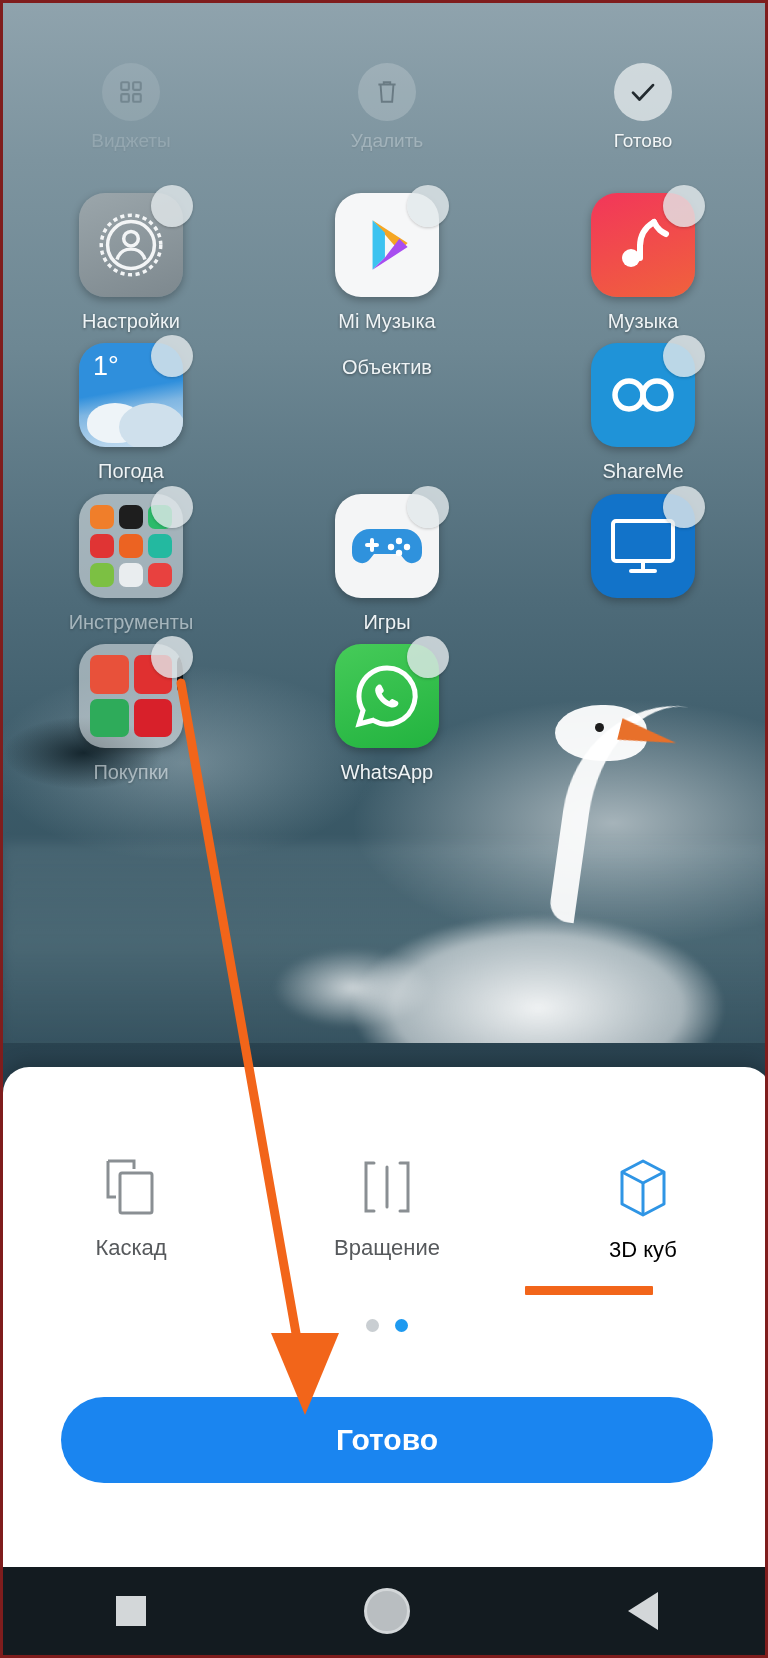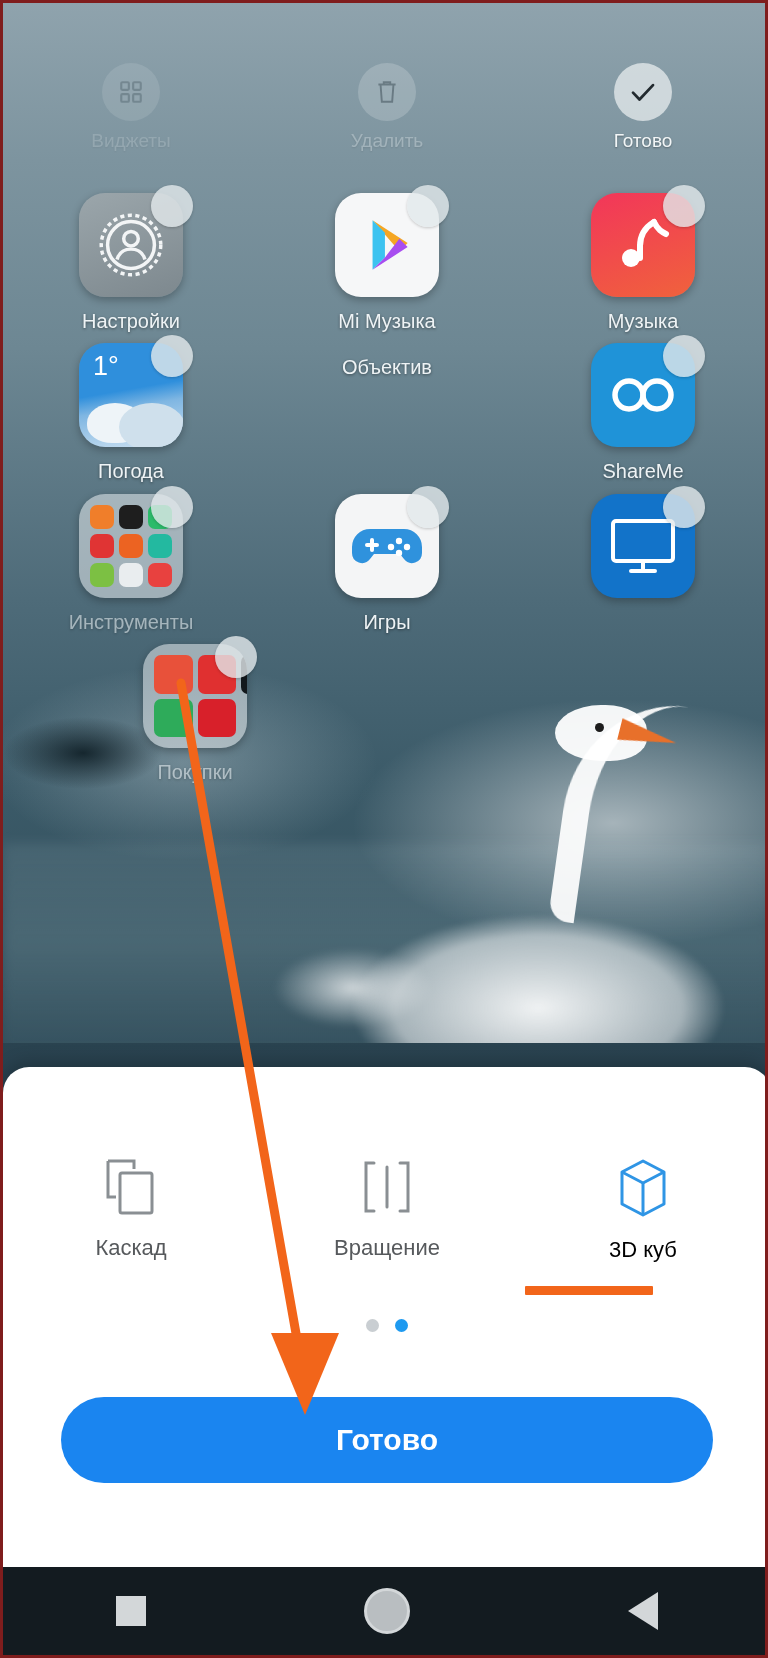--- a/index.html
+++ b/index.html
@@ -351,20 +351,32 @@
             <div class="mini" style="background:#12181c"></div>
             <div class="mini" style="background:#2eab5a"></div>
             <div class="mini" style="background:#d8202a"></div>
             <div class="mini" style="background:transparent"></div>
           </div>
           <div class="badge"></div>
         </div>
         <div class="applabel dim">Покупки</div>
       </div>
 
+      <div class="cell">
+        <div class="iconwrap">
+          <div class="appicon ic-wa">
+            <svg width="72" height="72" viewBox="0 0 72 72" fill="none">
+              <path d="M36 8a28 28 0 0 0 -24 42.5L8 64l14.2 -3.7A28 28 0 1 0 36 8Z" stroke="#fff" stroke-width="5"></path>
+              <path d="M27 25c1.5 -1 3 -.4 3.6 .8l2 4c.4 .9 .2 1.7 -.5 2.4l-1.4 1.4c1.6 3.4 4.3 6 7.6 7.6l1.4 -1.5c.7 -.7 1.6 -.8 2.4 -.4l4 2c1.2 .6 1.8 2 .9 3.5 -1.6 2.6 -5 3.4 -8.2 2.2 -6.8 -2.5 -12 -7.7 -14.2 -14.3 -1 -3.1 -.2 -6 2.4 -7.7Z" fill="#fff"></path>
+            </svg>
+          </div>
+          <div class="badge"></div>
+        </div>
+        <div class="applabel">WhatsApp</div>
+      </div>
 
       <div class="cell"></div>
     </div>
   </div>
 
   <div class="sheet">
     <div class="effects">
       <div class="eff">
         <svg width="66" height="64" viewBox="0 0 66 64" fill="none" stroke="#8a8f93" stroke-width="3">
           <path d="M10 6 h26 v8 M10 6 v36 h8"></path>

